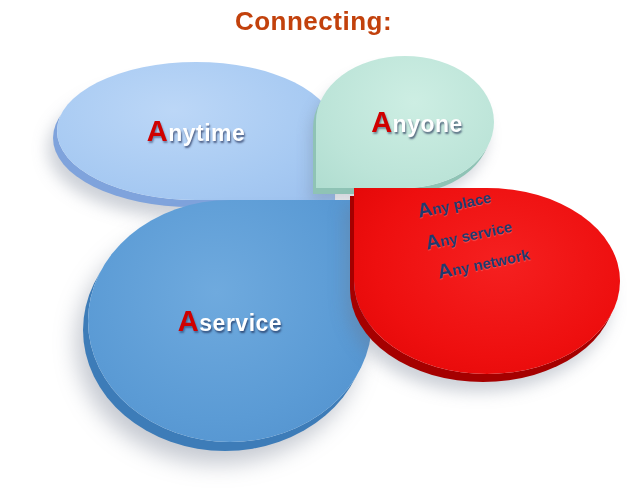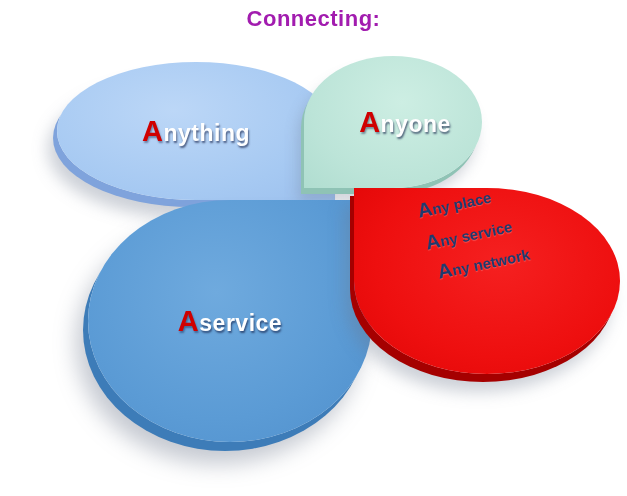--- a/index.html
+++ b/index.html
@@ -14,44 +14,44 @@
     height: 496px;
     background: #ffffff;
     overflow: hidden;
   }
   .title {
     position: absolute;
     left: 0;
     top: 6px;
     width: 627px;
     text-align: center;
-    font-size: 22px;
+    font-size: 26px;
     font-weight: bold;
-    color: #a21caf;
+    color: #c2410c;
     letter-spacing: 0.5px;
   }
   .petal {
     position: absolute;
   }
   
   .petal-anything {
     left: 57px;
     top: 62px;
     width: 278px;
     height: 138px;
     background: radial-gradient(ellipse at 42% 35%, #bcd7f7 0%, #a6c9f2 65%, #9cc0ee 100%);
     border-radius: 50% 50% 0 50%;
     box-shadow: -4px 7px 0 #7fa3dc, -9px 18px 16px rgba(110,120,140,0.35);
     display: flex;
     align-items: center;
     justify-content: center;
   }
   
   .petal-anyone {
-    left: 304px;
+    left: 316px;
     top: 56px;
     width: 178px;
     height: 132px;
     background: radial-gradient(ellipse at 55% 35%, #cdeee3 0%, #bce4d8 65%, #b0ddd0 100%);
     border-radius: 50% 50% 50% 0;
     box-shadow: -3px 6px 0 #8fc3b5, -6px 14px 14px rgba(110,120,140,0.3);
     display: flex;
     align-items: center;
     justify-content: center;
     padding-left: 24px;
@@ -114,21 +114,21 @@
   .line-3 { left: 84px; top: 73px; }
 </style>
 </head>
 <body>
 
 <div class="canvas">
 
   <div class="title">Connecting:</div>
 
   <div class="petal petal-anything">
-    <div class="white-label"><span class="red-initial">A</span><span>nything</span></div>
+    <div class="white-label"><span class="red-initial">A</span><span>nytime</span></div>
   </div>
 
   <div class="petal petal-anyone">
     <div class="white-label"><span class="red-initial">A</span><span>nyone</span></div>
   </div>
 
   <div class="petal petal-anytime">
     <div class="white-label"><span class="red-initial">A</span><span>service</span></div>
   </div>
 

